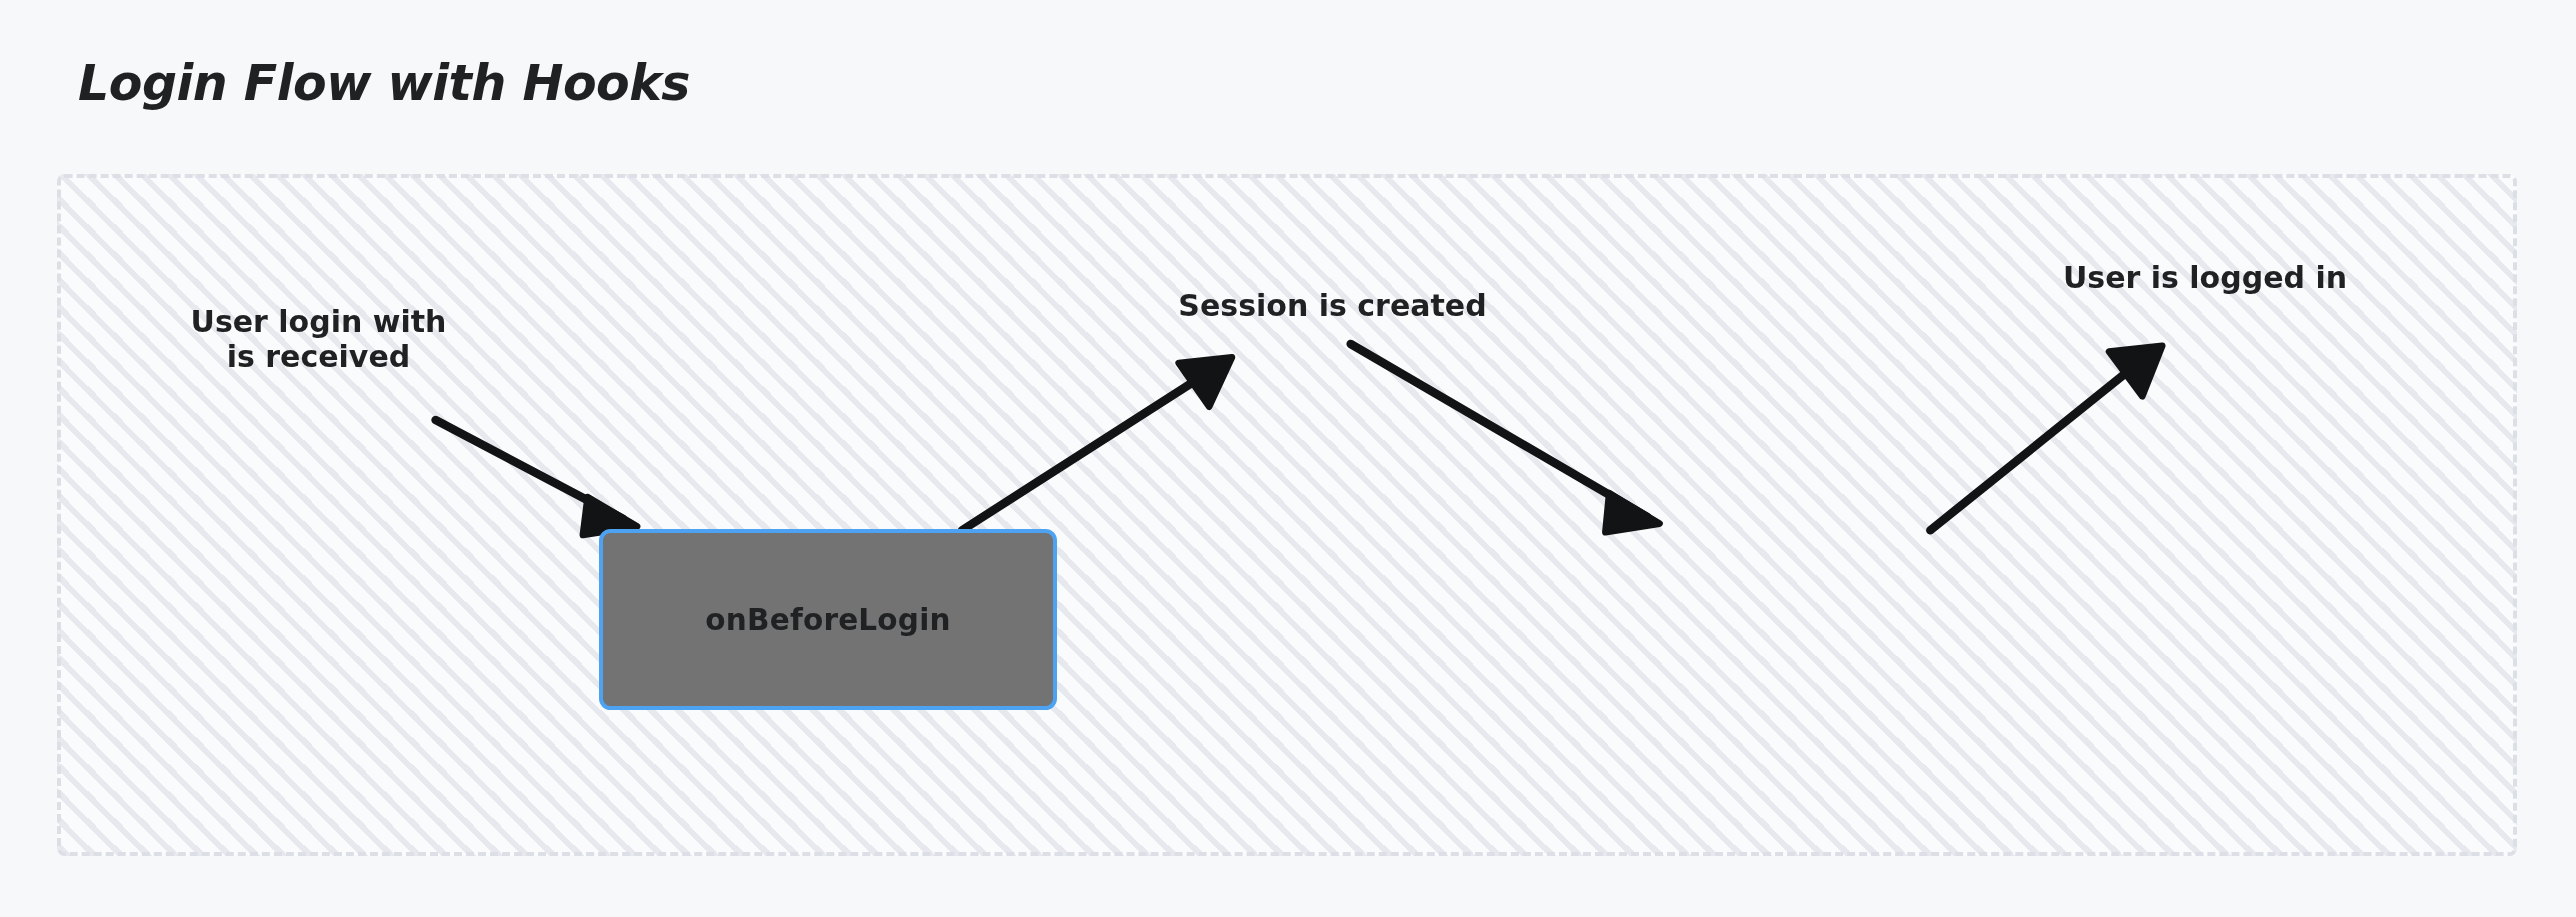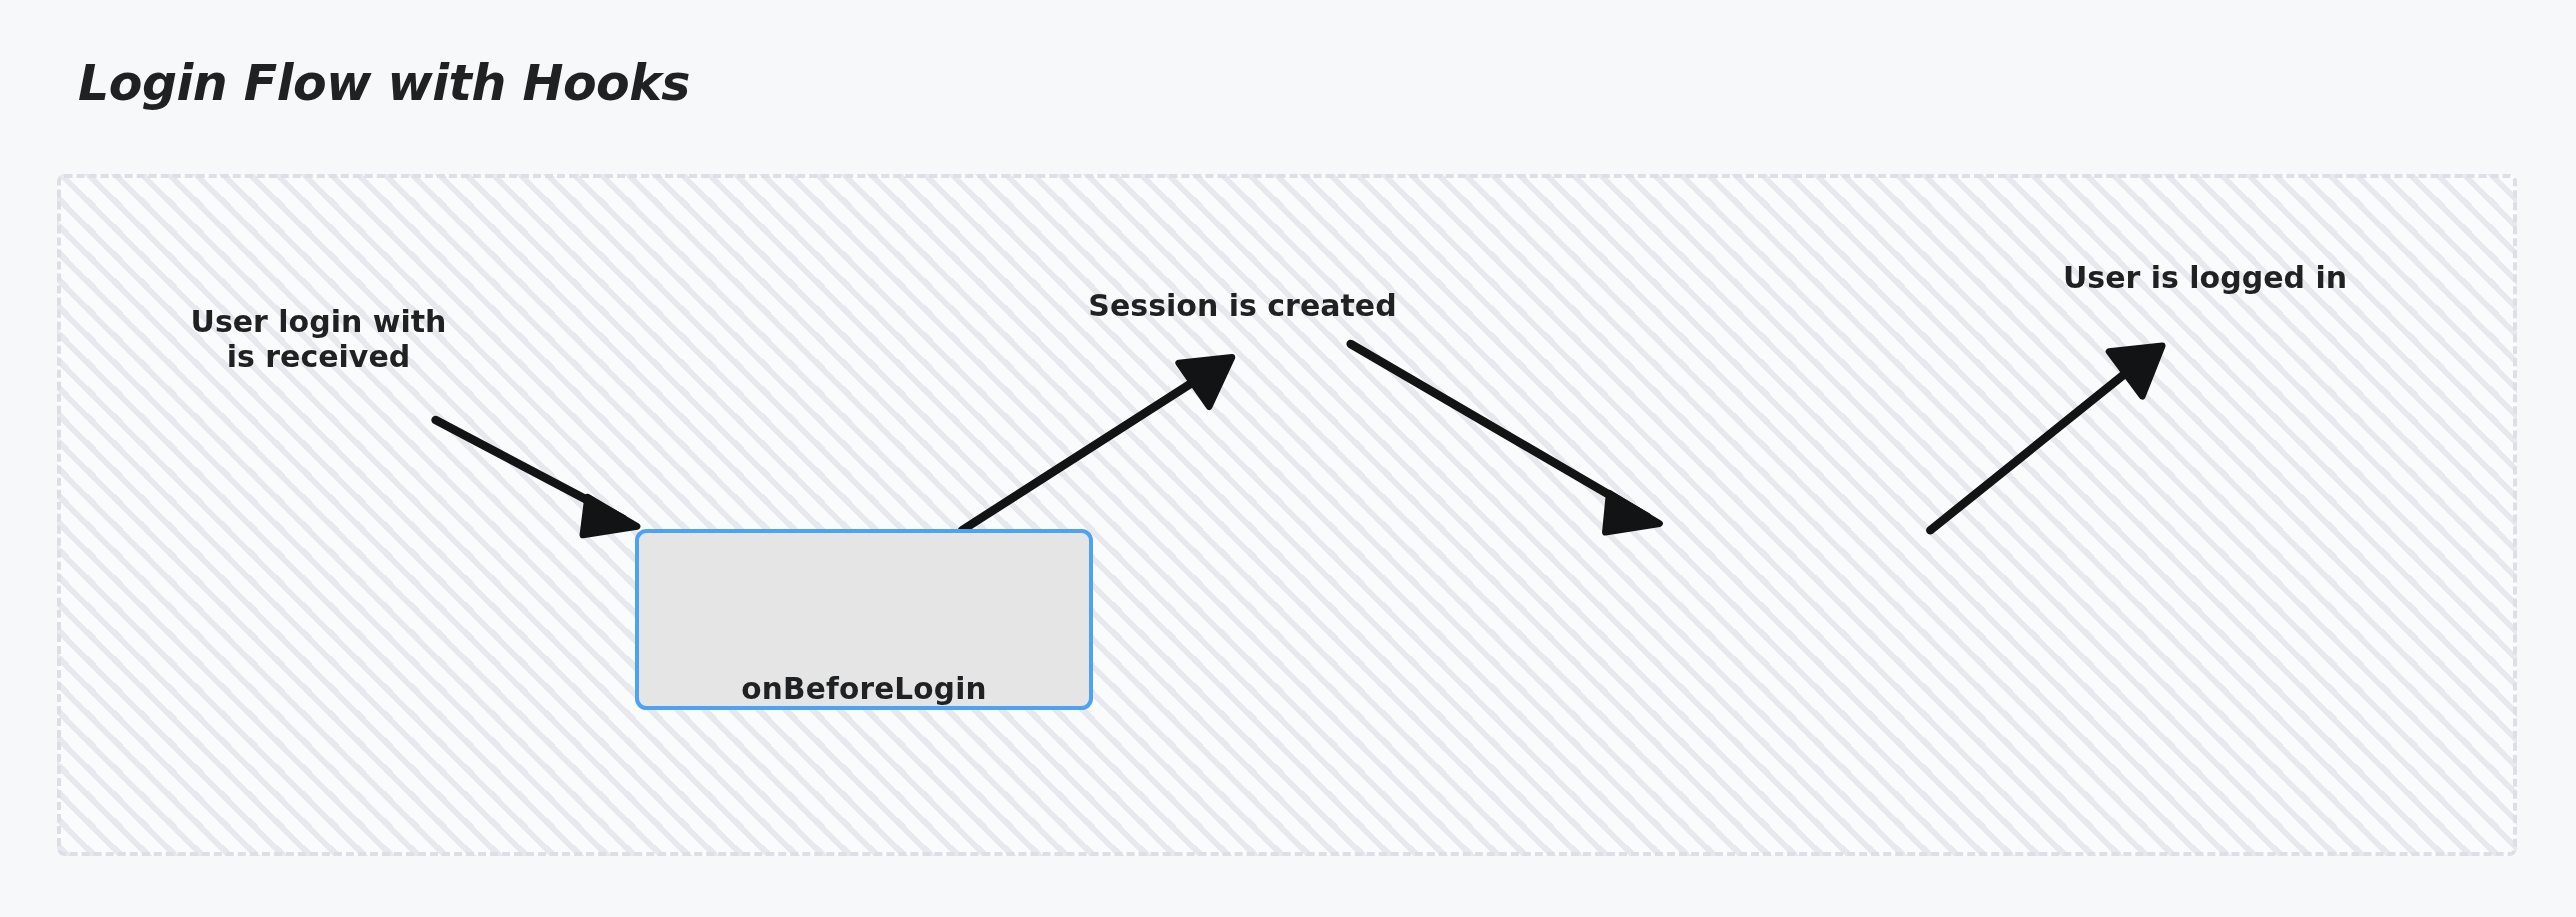--- a/index.html
+++ b/index.html
@@ -66,27 +66,26 @@
     top: 0;
     width: 2576px;
     height: 917px;
     pointer-events: none;
   }
 
   
   .node-box {
     position: absolute;
     box-sizing: border-box;
-    background: #e5e5e5;
+    background: #737373;
     border: 4.8px solid #4da3f2;
     border-radius: 11.4px;
     display: flex;
-    align-items: flex-end;
+    align-items: center;
     justify-content: center;
-    margin-left: 36px;
   }
   .node-label {
     font-family: "DejaVu Sans", sans-serif;
     font-size: 29.5px;
     font-weight: 700;
     color: #1f2123;
     letter-spacing: 0.2px;
     white-space: nowrap;
   }
 
@@ -104,21 +103,21 @@
     text-align: center;
     white-space: pre-line;
   }
 
   #label-user-login-data {
     left: 133px;
     top: 304px;
     width: 371px;
   }
   #label-session-created {
-    left: 1024px;
+    left: 1114px;
     top: 288px;
     width: 437px;
   }
   #label-user-logged-in {
     left: 1996px;
     top: 260px;
     width: 418px;
   }
 </style>
 </head>

